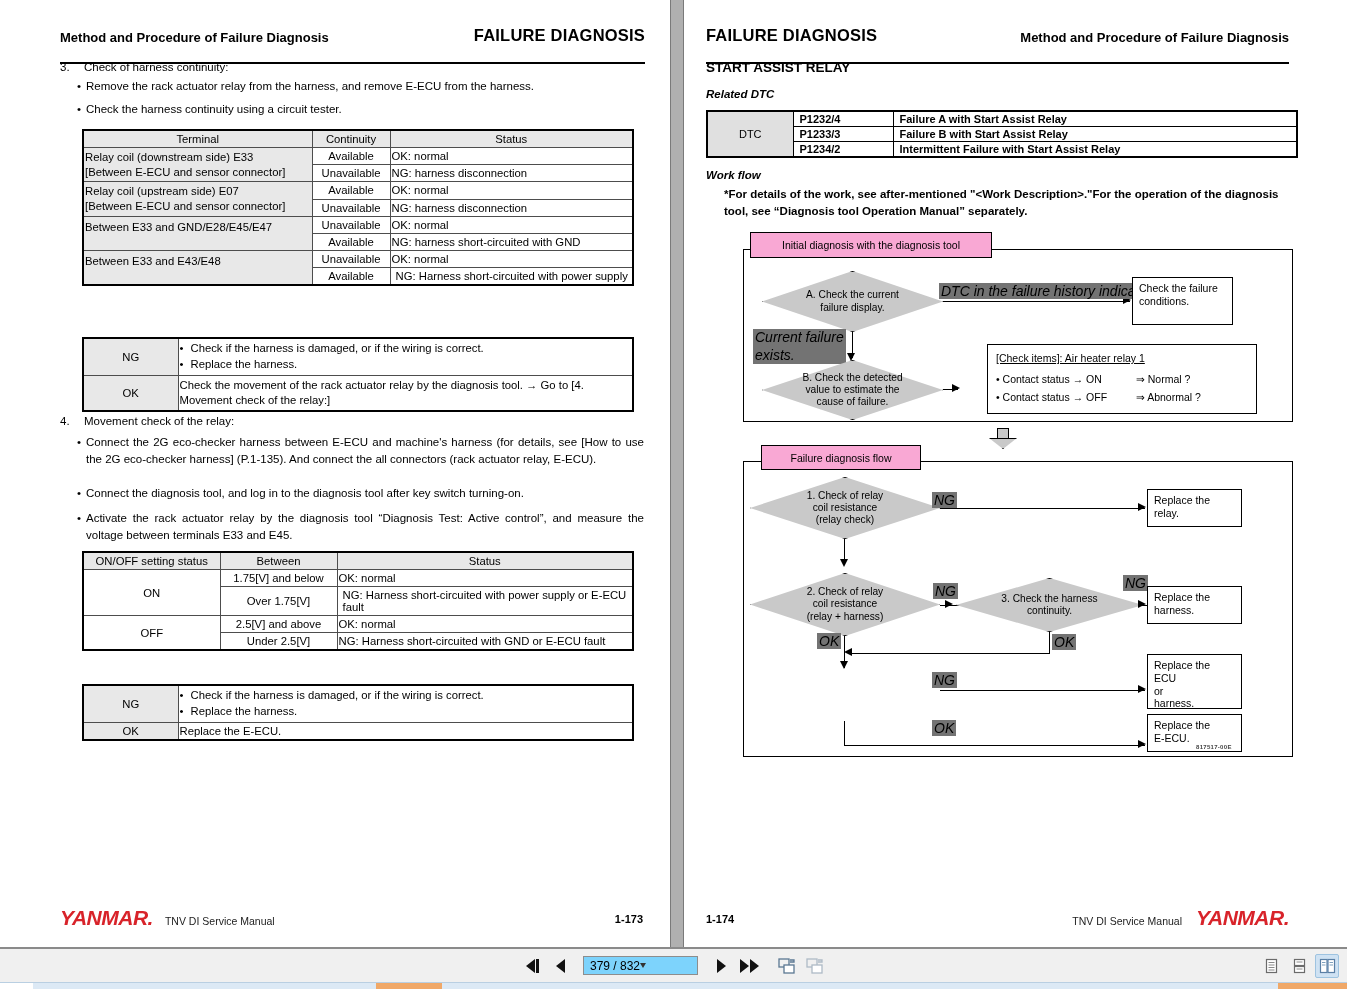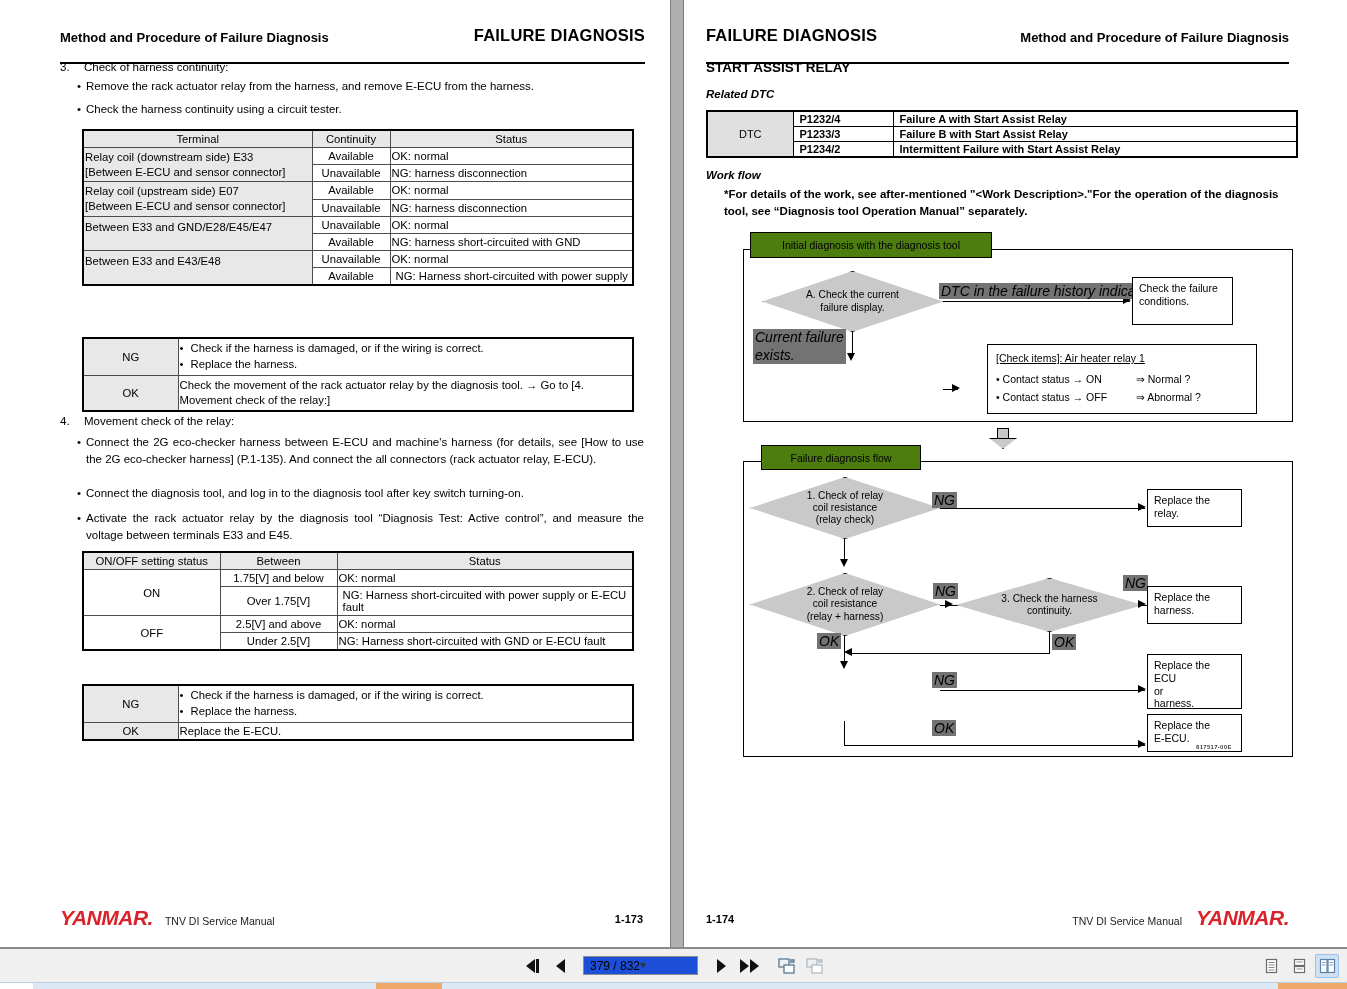--- a/index.html
+++ b/index.html
@@ -63,21 +63,21 @@
   table.dtc td.lbl { background: #e0e0e0; text-align: center; font-weight: normal; width: 86px; }
 
   
   .fc { position: absolute; }
   .fc-box {
     position: absolute; border: 1.4px solid #000; background: #fff;
     font-size: 10.5px; line-height: 1.22; padding: 4px 6px; color: #000;
   }
   .fc-frame { position: absolute; border: 1.2px solid #000; }
   .fc-title {
-    position: absolute; border: 1.4px solid #000; background: #4d7c0f;
+    position: absolute; border: 1.4px solid #000; background: #f9a8d4;
     font-size: 10.5px; text-align: center; display: flex; align-items: center; justify-content: center;
   }
   .diamond {
     position: absolute; display: flex; align-items: center; justify-content: center;
     text-align: center; font-size: 10.2px; line-height: 1.2; color: #000;
   }
   .diamond .dshape {
     position: absolute; inset: 0; background: #c9c9c9; border: 1.3px solid #000;
     clip-path: polygon(50% 0%, 100% 50%, 50% 100%, 0% 50%);
   }
@@ -126,21 +126,21 @@
   }
   .tb-group { display: flex; align-items: center; gap: 6px; }
   .tb-btn {
     width: 22px; height: 22px; display: flex; align-items: center; justify-content: center;
     background: transparent; border: none; cursor: pointer;
   }
   .tri-l { width:0;height:0;border-top:7px solid transparent;border-bottom:7px solid transparent;border-right:9px solid #111; }
   .tri-r { width:0;height:0;border-top:7px solid transparent;border-bottom:7px solid transparent;border-left:9px solid #111; }
   .bar   { width:3px;height:14px;background:#111; }
   .pagebox {
-    width: 115px; height: 19px; background: #1d4ed8; border: 1px solid #8d8d8d;
+    width: 115px; height: 19px; background: #7dd3fc; border: 1px solid #8d8d8d;
     display: flex; align-items: center; 
     padding: 0 4px 0 6px; font-size: 12px; color: #000; margin: 0 6px;
   }
   .caret-dn { width:0;height:0;border-left:3.5px solid transparent;border-right:3.5px solid transparent;border-top:5px solid #333; }
   #tb-right { position: absolute; right: 8px; display: flex; align-items: center; gap: 4px; }
   .lay-btn { width: 24px; height: 24px; display:flex; align-items:center; justify-content:center; border:1px solid transparent; border-radius:2px; }
   .lay-btn.active { background: #cfe2f3; border-color: #9ec3e0; }
   #taskbar {
     position: absolute; left: 0; top: 982px; width: 1347px; height: 7px;
     background: #dce9f5; border-top: 1px solid #b9cfe2;
@@ -386,20 +386,28 @@
             <div>conditions.</div>
           </div>
 
           <div class="vline" style="left:166px; top:332px; height:26px;"></div>
           <div class="arrow-d" style="left:161px; top:353px;"></div>
           <div class="fc-lab" style="left:67px; top:329px; line-height:1.25;">
             <div>Current failure</div>
             <div>exists.</div>
           </div>
 
+          <div class="diamond" style="left:76px; top:360px; width:181px; height:60px;">
+            <div class="dshape"></div>
+            <div class="dlabel">
+              <div>B. Check the detected</div>
+              <div>value to estimate the</div>
+              <div>cause of failure.</div>
+            </div>
+          </div>
 
           <div class="hline" style="left:257px; top:389px; width:15px;"></div>
           <div class="arrow-r" style="left:266px; top:384px;"></div>
 
           <div class="checkbox-note" style="left:277px; top:344px; width:270px; height:70px;margin-left:24px;">
             <div style="text-decoration:underline; margin-bottom:6px;">[Check items]: Air heater relay 1</div>
             <div style="display:flex; margin-bottom:3px;">
               <span style="width:140px">• Contact status → ON</span>
               <span>⇒  Normal ?</span>
             </div>

